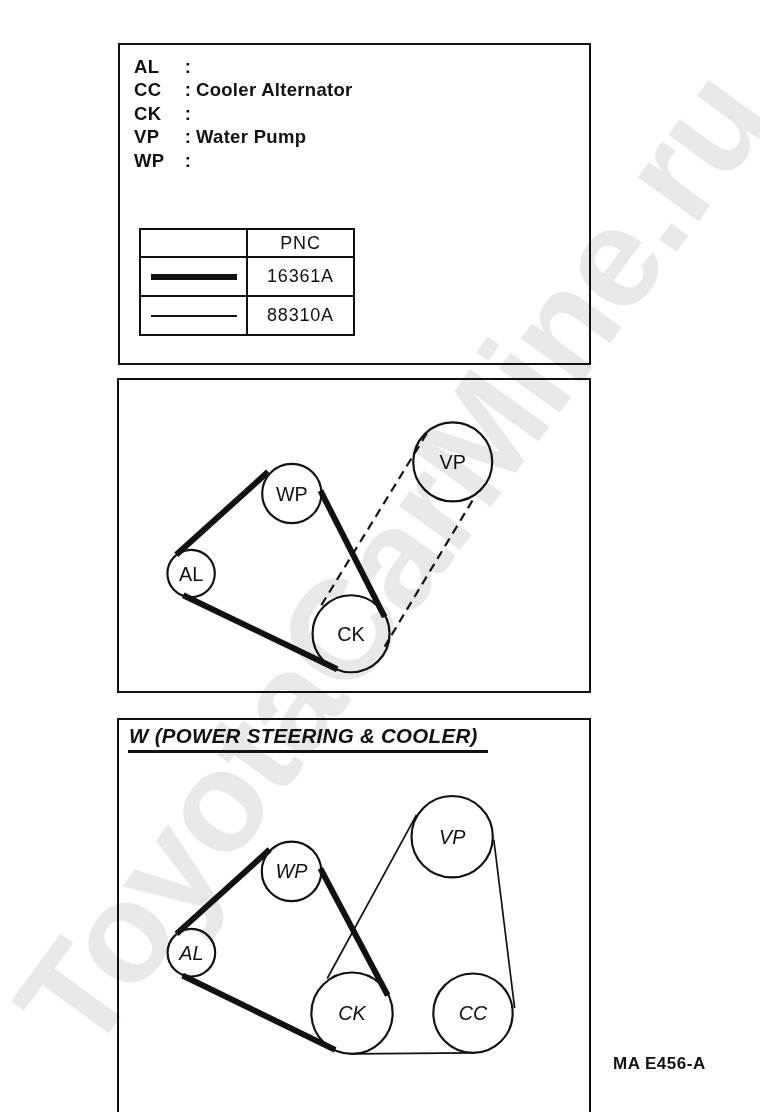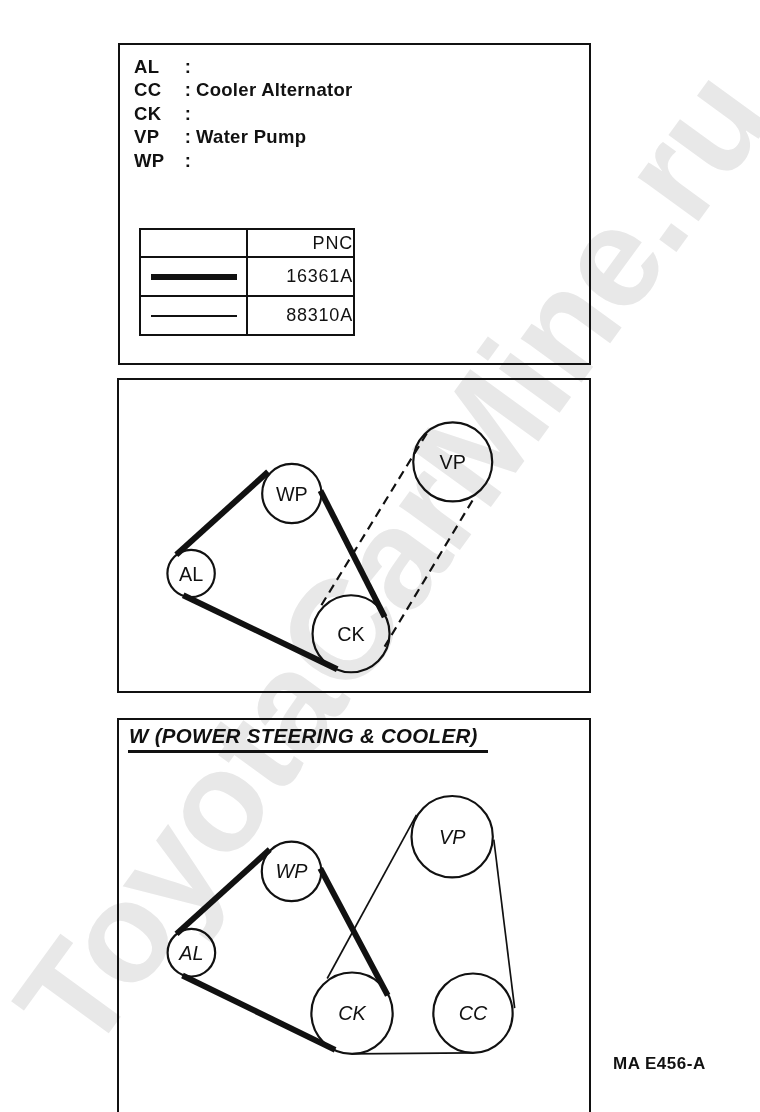--- a/index.html
+++ b/index.html
@@ -35,21 +35,21 @@
     font-size: 18.5px; font-weight: 700; letter-spacing: 0.3px;
   }
   .legend-sep { text-align: center; }
 
   .pnc-table {
     position: absolute; left: 19px; top: 183px;
     border-collapse: collapse; table-layout: fixed;
   }
   .pnc-table th, .pnc-table td {
     border: 2px solid #111; width: 107px;
-    text-align: right; vertical-align: middle;
+    text-align: center; vertical-align: middle;
     font-size: 18px; font-weight: 400; letter-spacing: 0.8px;
   }
   .pnc-table th { height: 28px; }
   .pnc-table td { height: 39px; }
 
   .line-sample { width: 86px; margin: 0 auto; }
   .line-sample[data-style="thick"]  { height: 6px;   background: #111; }
   .line-sample[data-style="dashed"] { height: 2.5px;
     background: repeating-linear-gradient(90deg, #111 0 8px, transparent 8px 13px); }
   .line-sample[data-style="thin"]   { height: 2px;   background: #111; }

